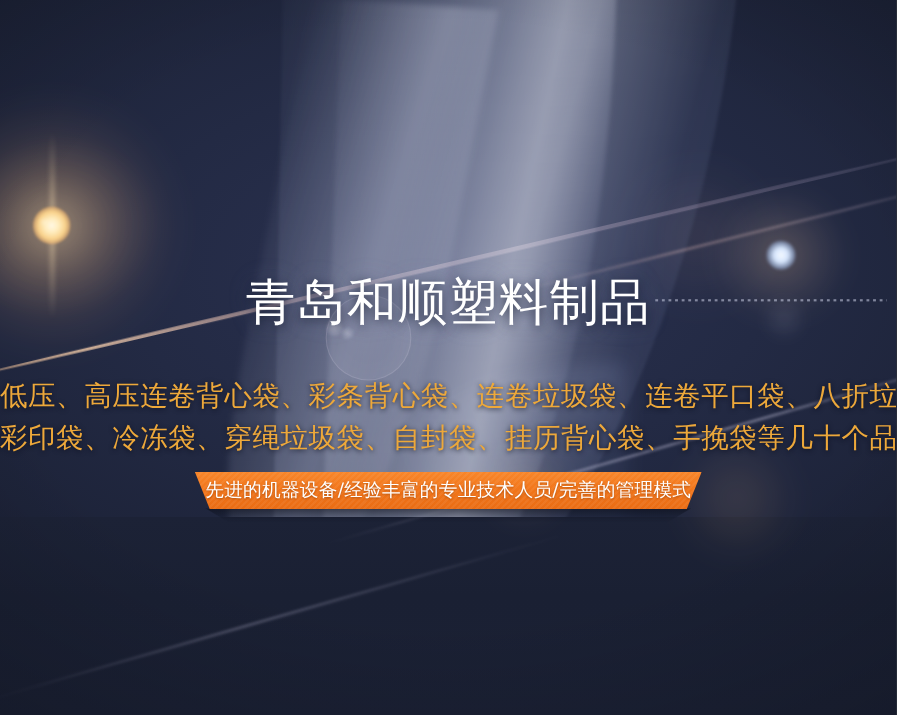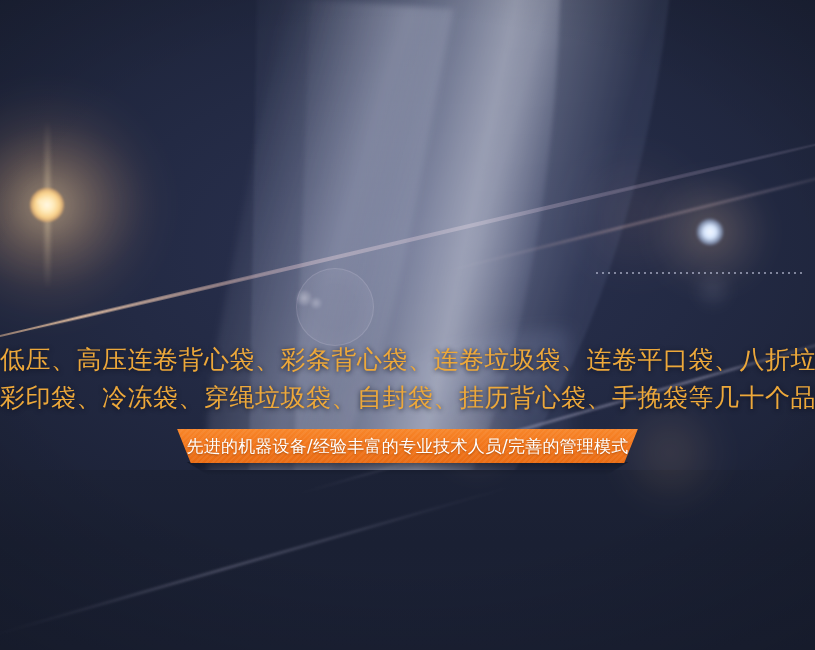--- a/index.html
+++ b/index.html
@@ -332,20 +332,21 @@
   <div class="ghost ghost-ring"></div>
   <div class="ghost ghost-b1"></div>
   <div class="ghost ghost-b2"></div>
   <div class="ghost ghost-b3"></div>
 
   <div class="bg-vignette"></div>
   <div class="title-dots"></div>
 
   <div class="content">
 
+    <div class="main-title">青岛和顺塑料制品</div>
 
     <div class="subtitle subtitle-1">低压、高压连卷背心袋、彩条背心袋、连卷垃圾袋、连卷平口袋、八折垃圾袋、</div>
 
     <div class="subtitle subtitle-2">彩印袋、冷冻袋、穿绳垃圾袋、自封袋、挂历背心袋、手挽袋等几十个品种</div>
 
     <div class="ribbon-wrap">
       <div class="ribbon-shadow"></div>
       <div class="ribbon">
         <span class="ribbon-text">先进的机器设备/经验丰富的专业技术人员/完善的管理模式</span>
       </div>

